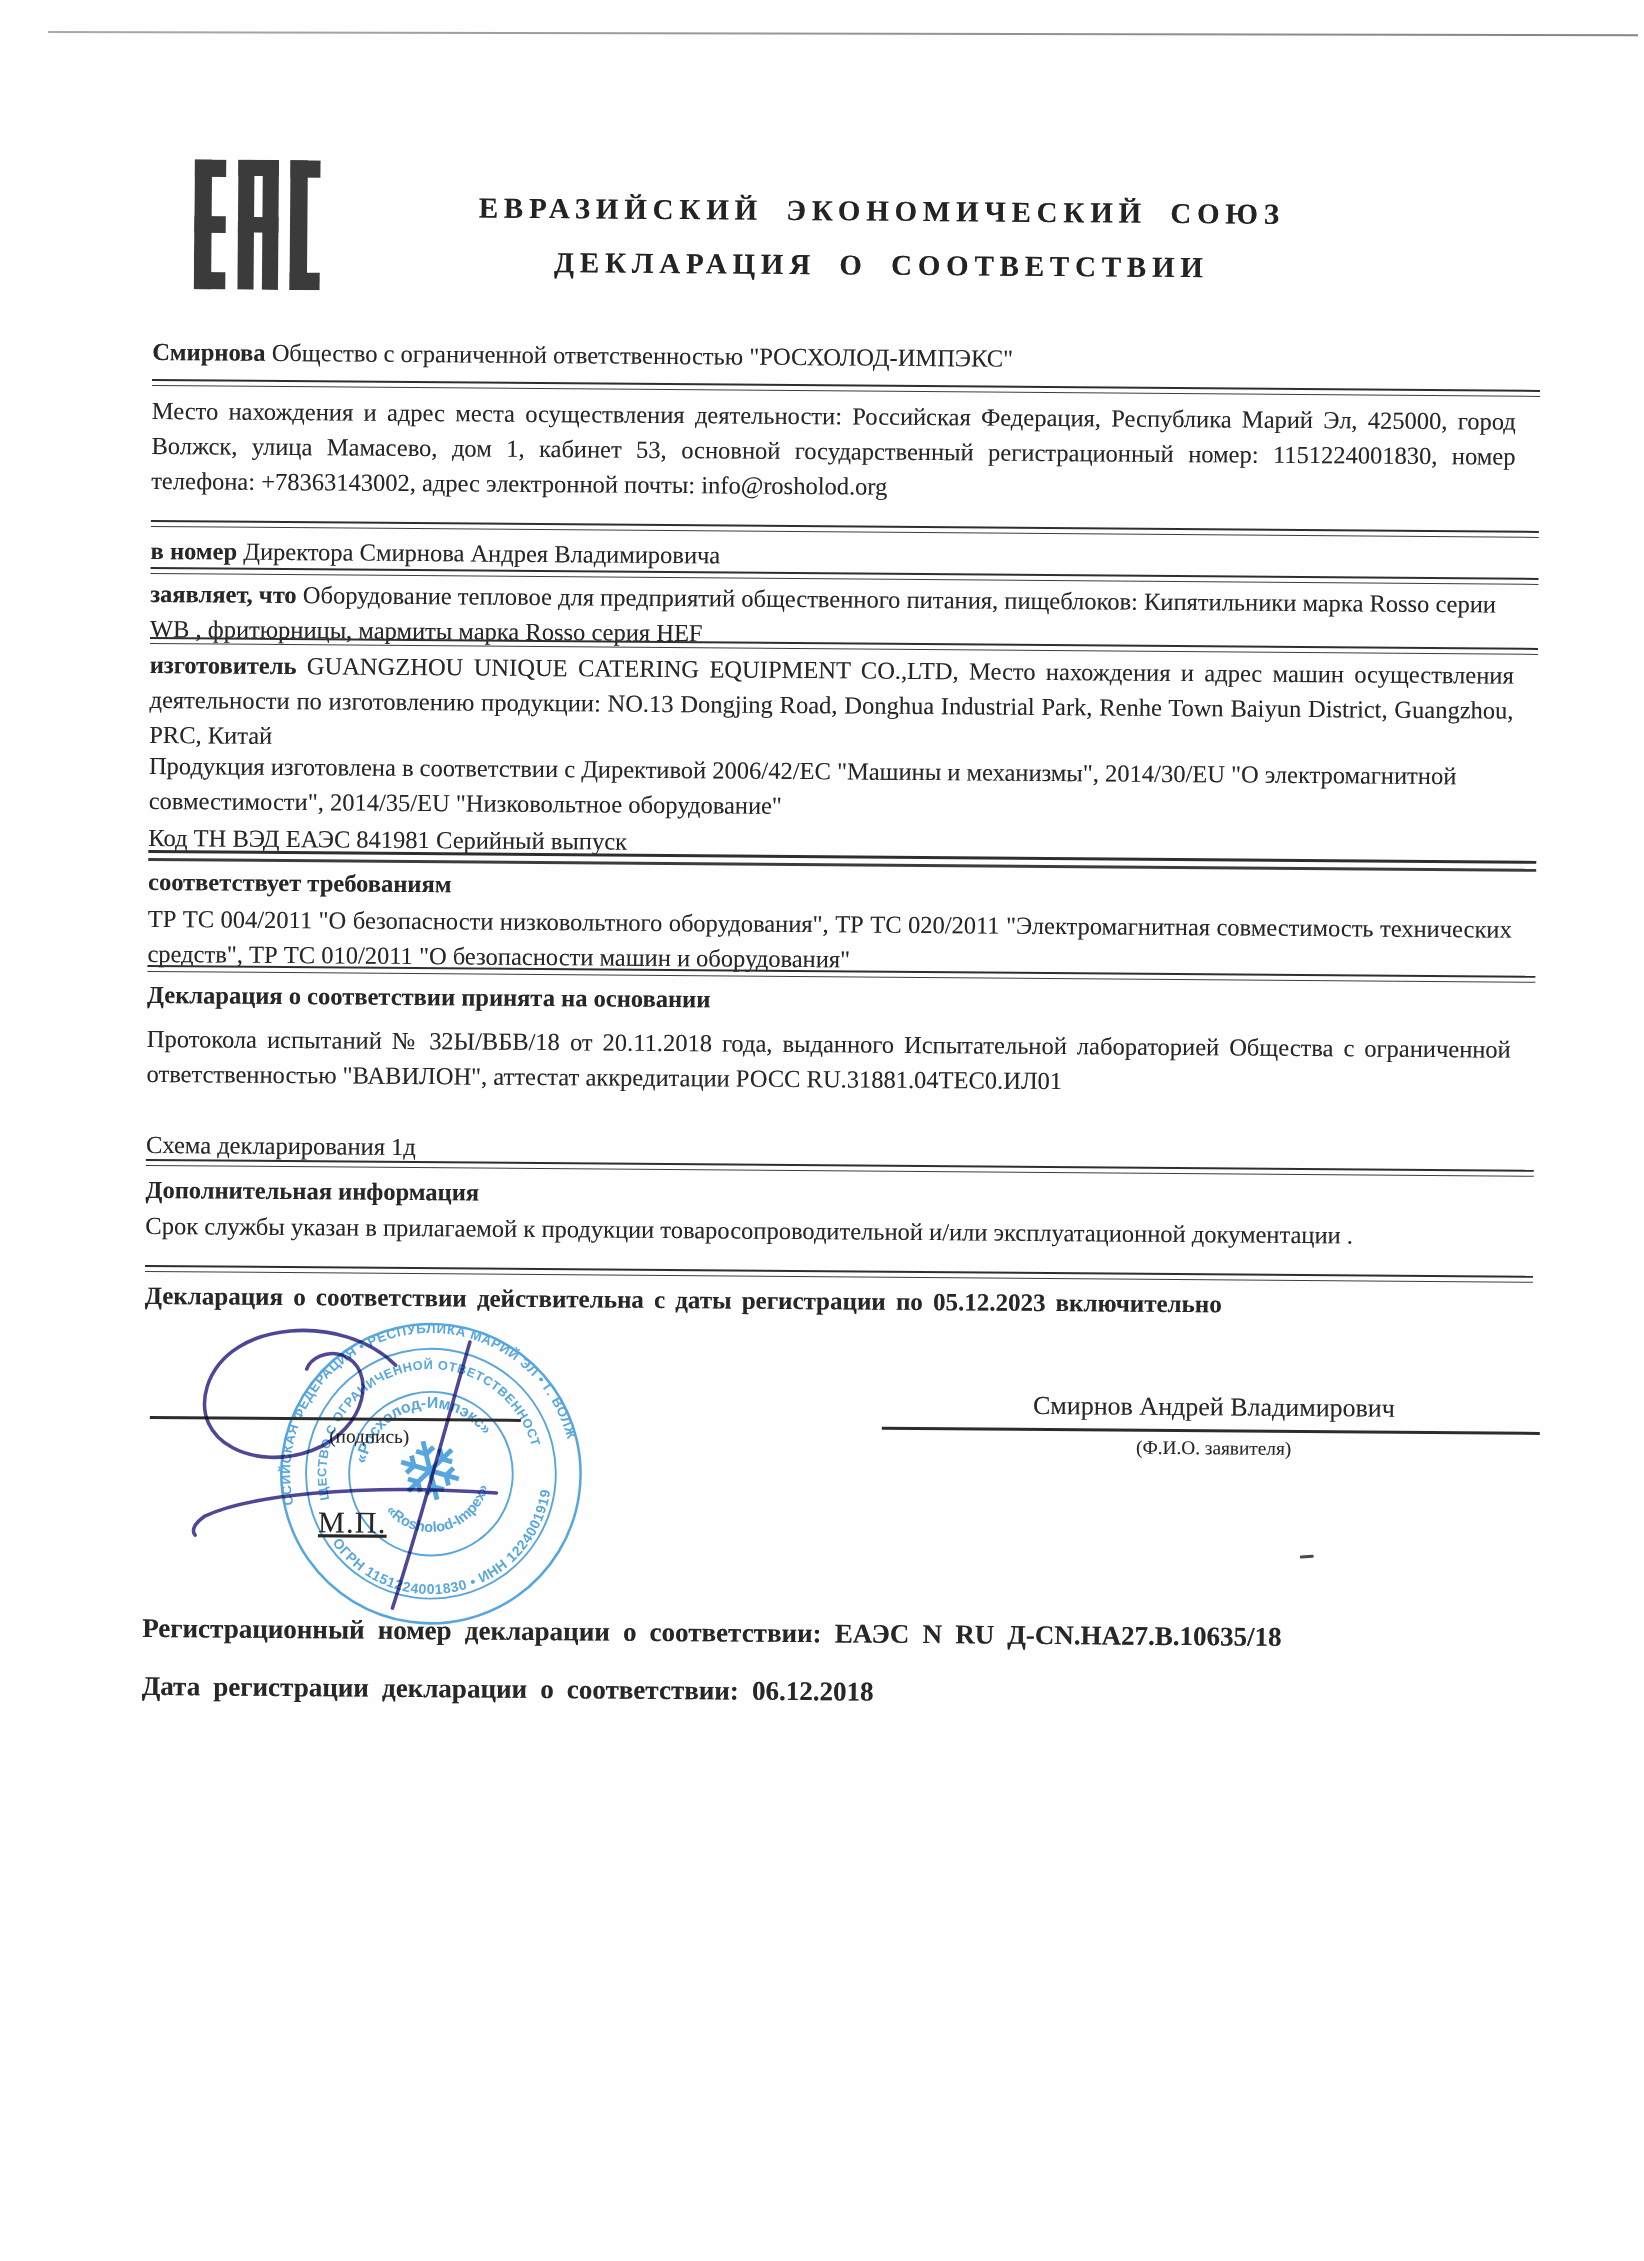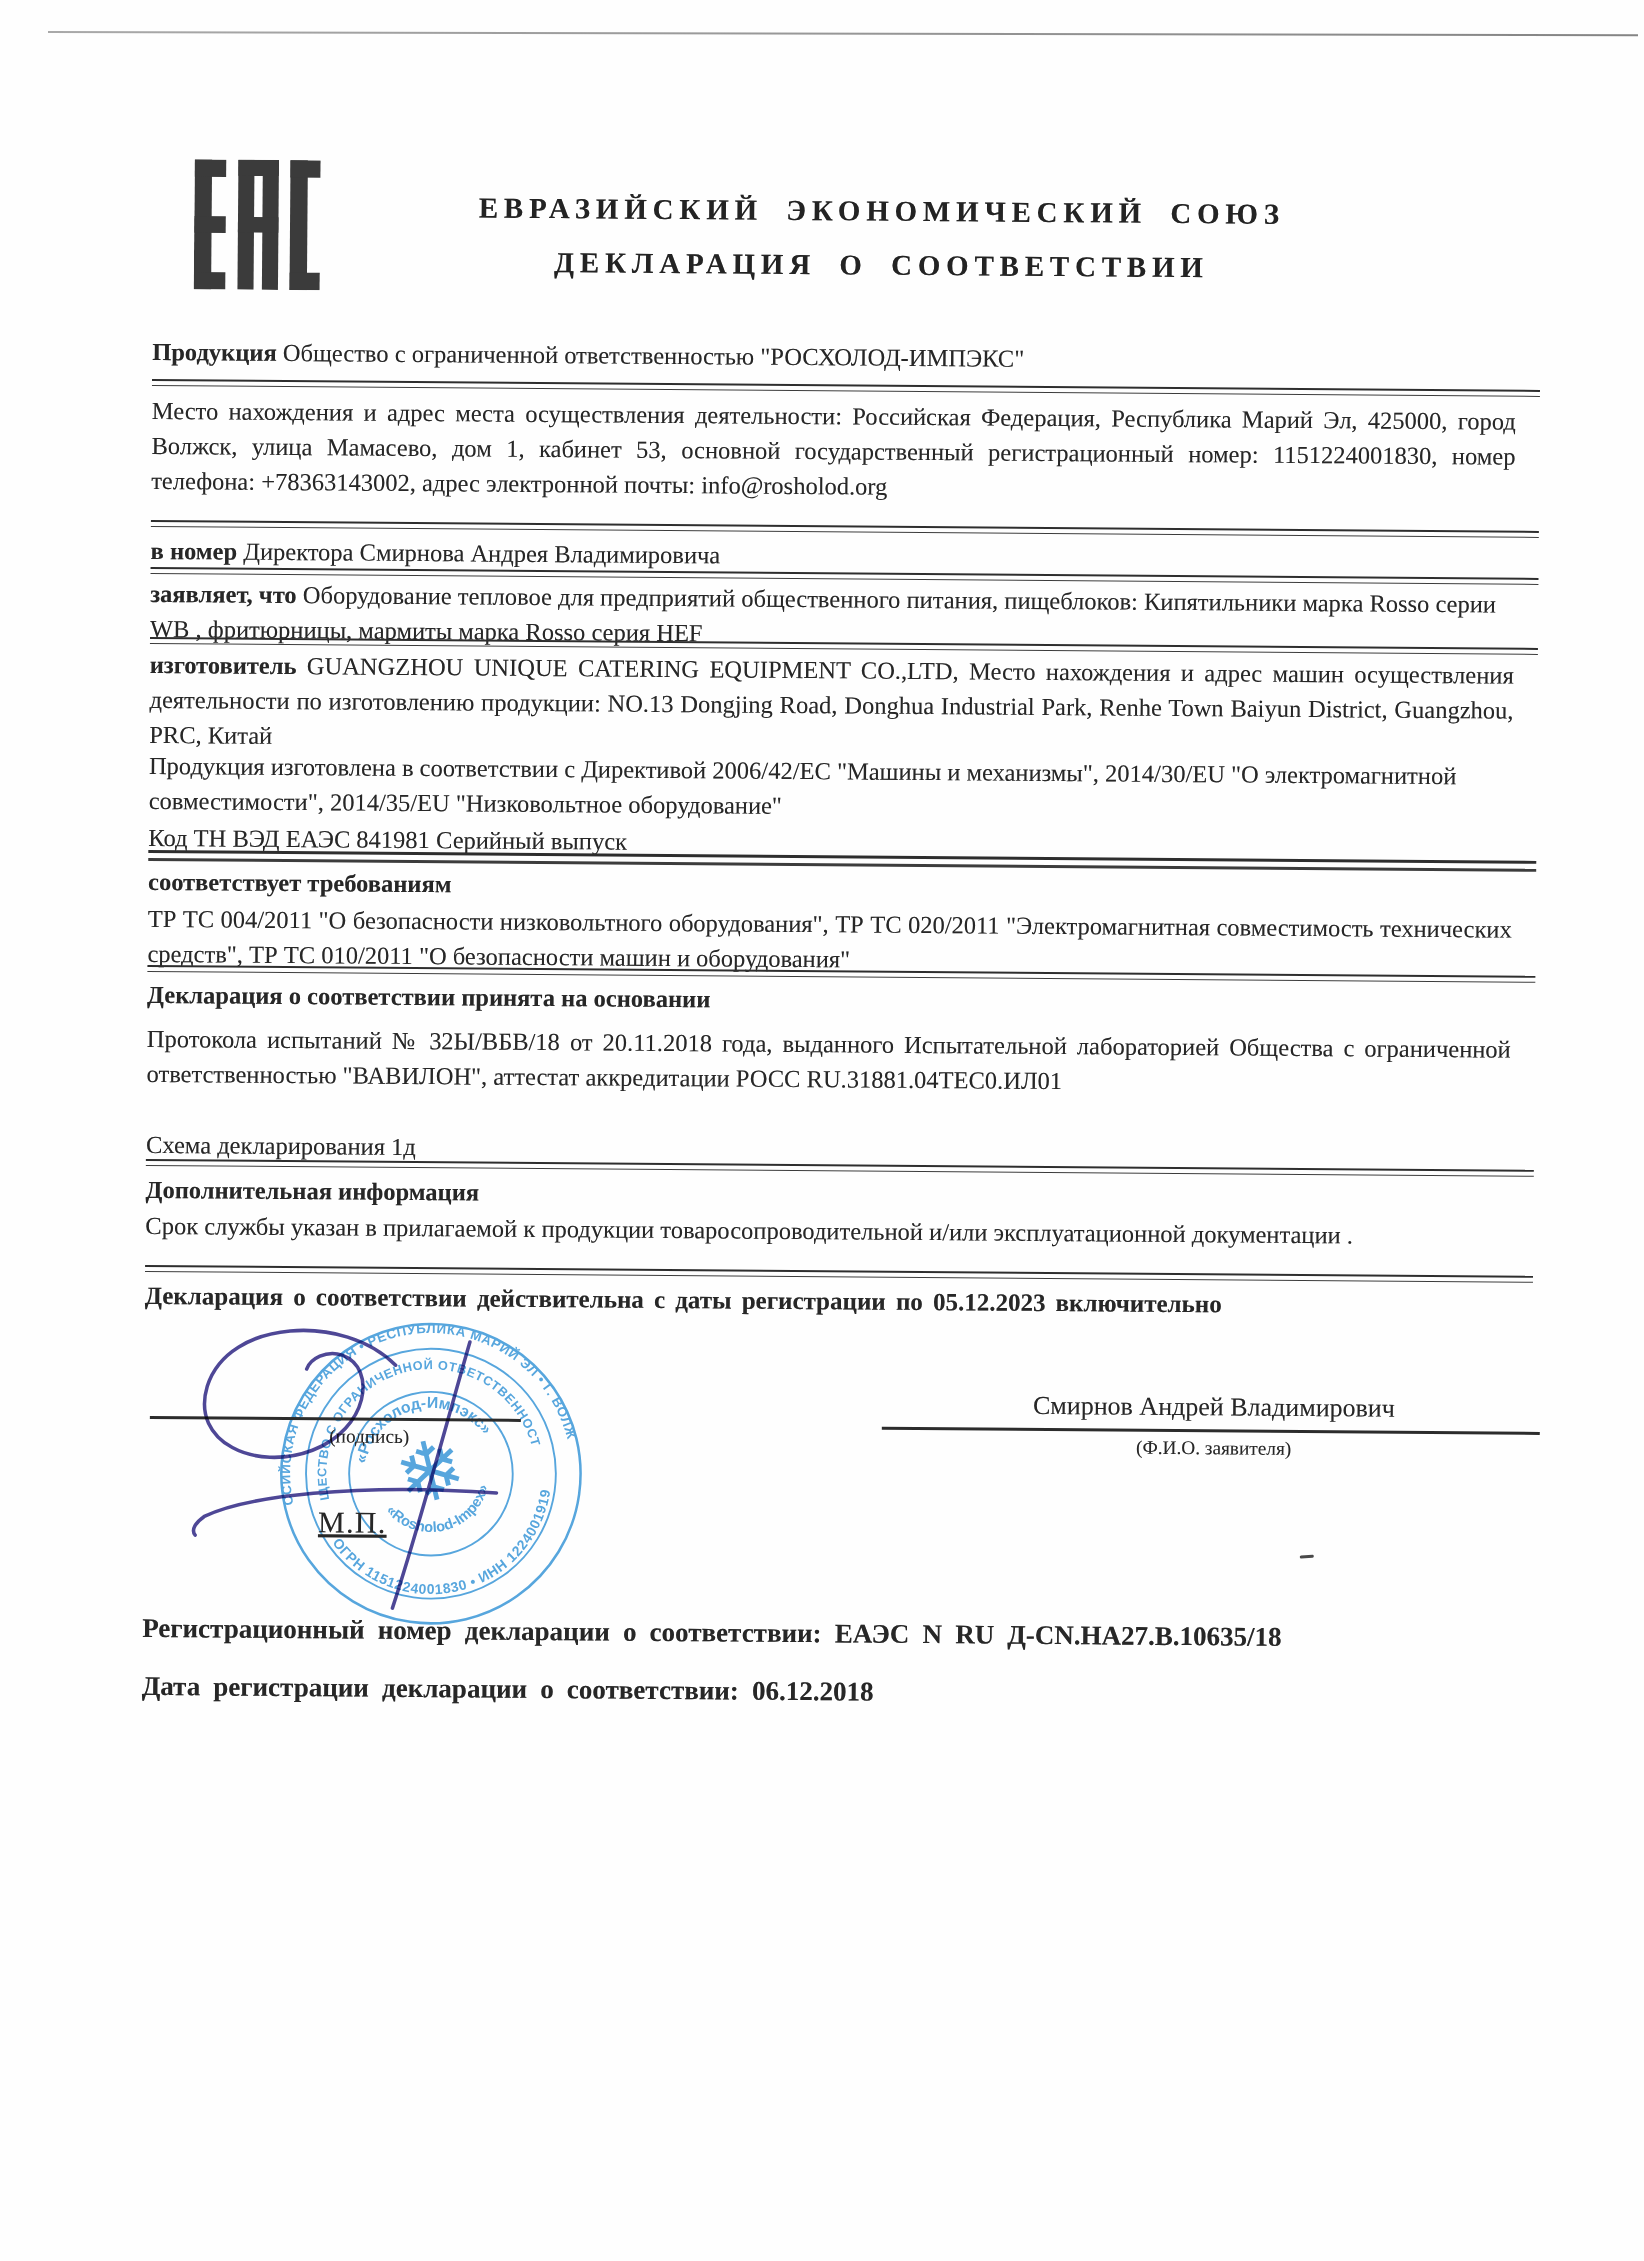--- a/index.html
+++ b/index.html
@@ -81,21 +81,21 @@
           <rect x="149" y="175" width="47" height="27"></rect>
         </g>
       </svg>
     </div>
 
     <div class="title-wrap">
       <div>ЕВРАЗИЙСКИЙ ЭКОНОМИЧЕСКИЙ СОЮЗ</div>
       <div>ДЕКЛАРАЦИЯ О СООТВЕТСТВИИ</div>
     </div>
 
-    <p class="blk body-text ragged" style="top:334px"><b class="lbl">Продукция</b> <span>Общество с ограниченной ответственностью "РОСХОЛОД-ИМПЭКС"</span></p>
+    <p class="blk body-text ragged" style="top:334px"><b class="lbl">Смирнова</b> <span>Общество с ограниченной ответственностью "РОСХОЛОД-ИМПЭКС"</span></p>
 
     <div class="rule" style="top:379px"></div>
 
     <p class="blk body-text" style="top:393px">Место нахождения и адрес места осуществления деятельности: Российская Федерация, Республика Марий Эл, 425000, город Волжск, улица Мамасево, дом 1, кабинет 53, основной государственный регистрационный номер: 1151224001830, номер телефона: +78363143002, адрес электронной почты: info@rosholod.org</p>
 
     <div class="rule" style="top:520px"></div>
 
     <p class="blk body-text ragged" style="top:533px"><b class="lbl">в номер</b> <span>Директора Смирнова Андрея Владимировича</span></p>
 
     <div class="rule" style="top:567px"></div>

